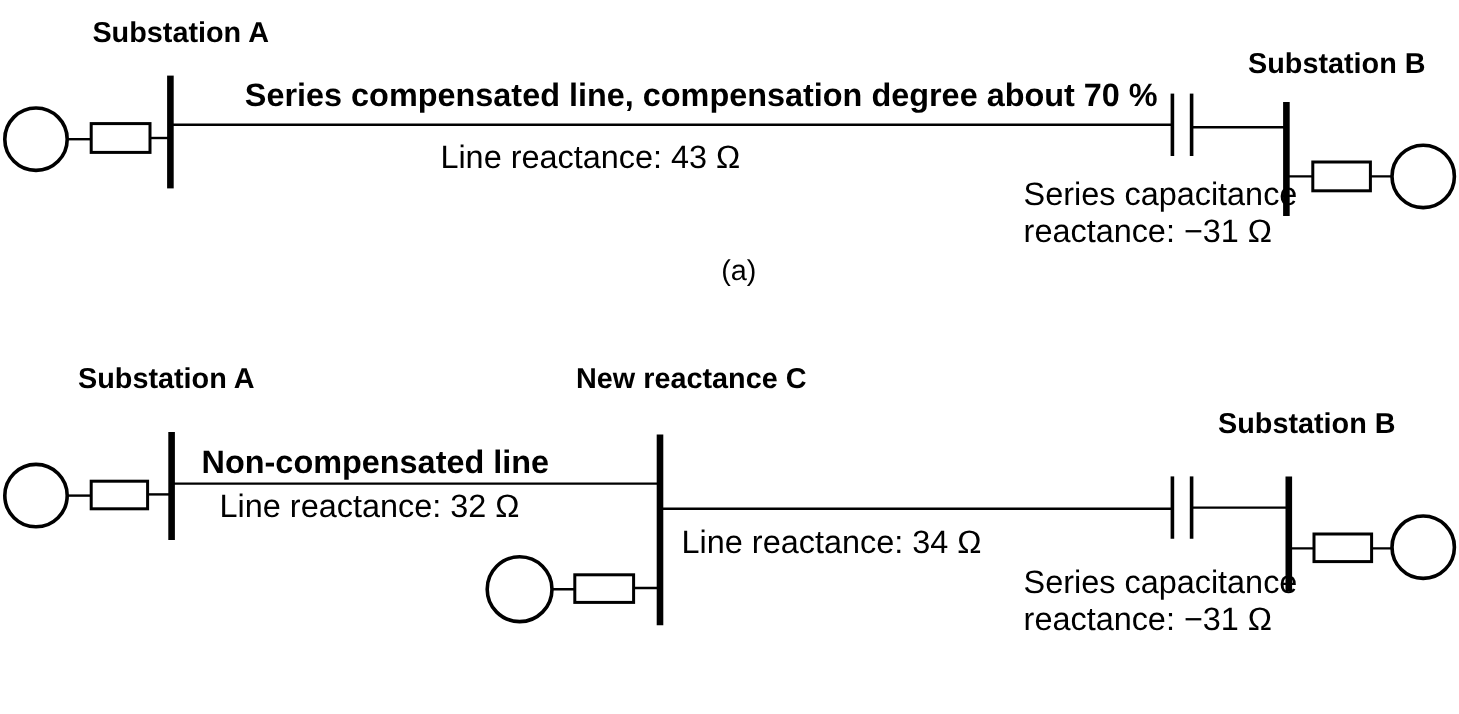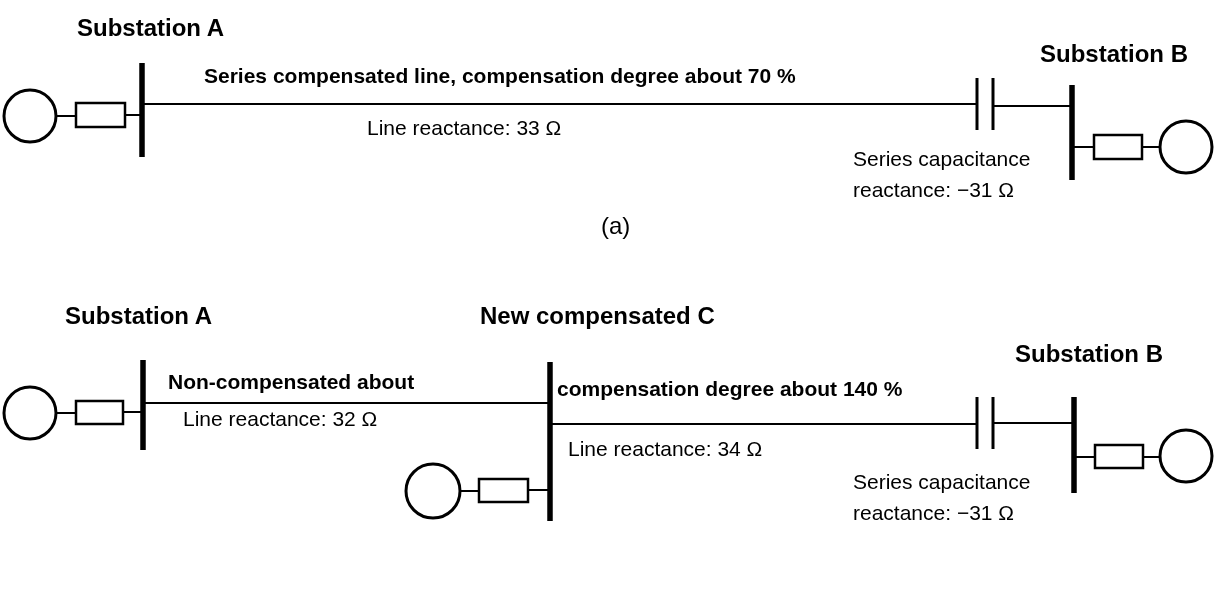--- a/index.html
+++ b/index.html
@@ -9,21 +9,21 @@
     height: 529px;
     background: #ffffff;
     color: #000000;
     font-family: "Liberation Sans", sans-serif;
     overflow: hidden;
   }
   .shapes { position: absolute; left: 0; top: 0; }
   .label { position: absolute; white-space: nowrap; line-height: 1.15; }
   .bold { font-weight: bold; }
   .fs24 { font-size: 24px; }
-  .fs21 { font-size: 21px; }
+  .fs21 { font-size: 27px; }
   svg line, svg circle, svg rect { stroke: #000000; fill: none; }
 </style>
 </head>
 <body>
 
 <div class="figure">
 
   <svg class="shapes" width="1216" height="595" viewBox="0 0 1216 595">
 
     <g>
@@ -77,29 +77,28 @@
       <g>
         <line x1="1143" y1="457" x2="1161" y2="457" stroke-width="2"></line>
         <circle cx="1186" cy="456" r="26" stroke-width="3"></circle>
       </g>
     </g>
   </svg>
 
   <div class="label bold fs24" style="left:77px; top:14px;">Substation A</div>
   <div class="label bold fs24" style="left:1040px; top:40px;">Substation B</div>
   <div class="label bold fs21" style="left:204px; top:64px;">Series compensated line, compensation degree about 70 %</div>
-  <div class="label fs21" style="left:367px; top:116px;">Line reactance: 33 Ω</div>
+  <div class="label fs21" style="left:367px; top:116px;">Line reactance: 43 Ω</div>
   <div class="label fs21" style="left:853px; top:147px;">Series capacitance</div>
   <div class="label fs21" style="left:853px; top:178px;">reactance: −31 Ω</div>
   <div class="label fs24" style="left:601px; top:212px;">(a)</div>
 
   <div class="label bold fs24" style="left:65px; top:302px;">Substation A</div>
-  <div class="label bold fs24" style="left:480px; top:302px;">New compensated C</div>
+  <div class="label bold fs24" style="left:480px; top:302px;">New reactance C</div>
   <div class="label bold fs24" style="left:1015px; top:340px;">Substation B</div>
-  <div class="label bold fs21" style="left:168px; top:370px;">Non-compensated about</div>
+  <div class="label bold fs21" style="left:168px; top:370px;">Non-compensated line</div>
   <div class="label fs21" style="left:183px; top:407px;">Line reactance: 32 Ω</div>
-  <div class="label bold fs21" style="left:557px; top:377px;">compensation degree about 140 %</div>
   <div class="label fs21" style="left:568px; top:437px;">Line reactance: 34 Ω</div>
   <div class="label fs21" style="left:853px; top:470px;">Series capacitance</div>
   <div class="label fs21" style="left:853px; top:501px;">reactance: −31 Ω</div>
   <div class="label fs24" style="left:601px; top:544px;">(b)</div>
 
 </div>
 
 </body></html>

